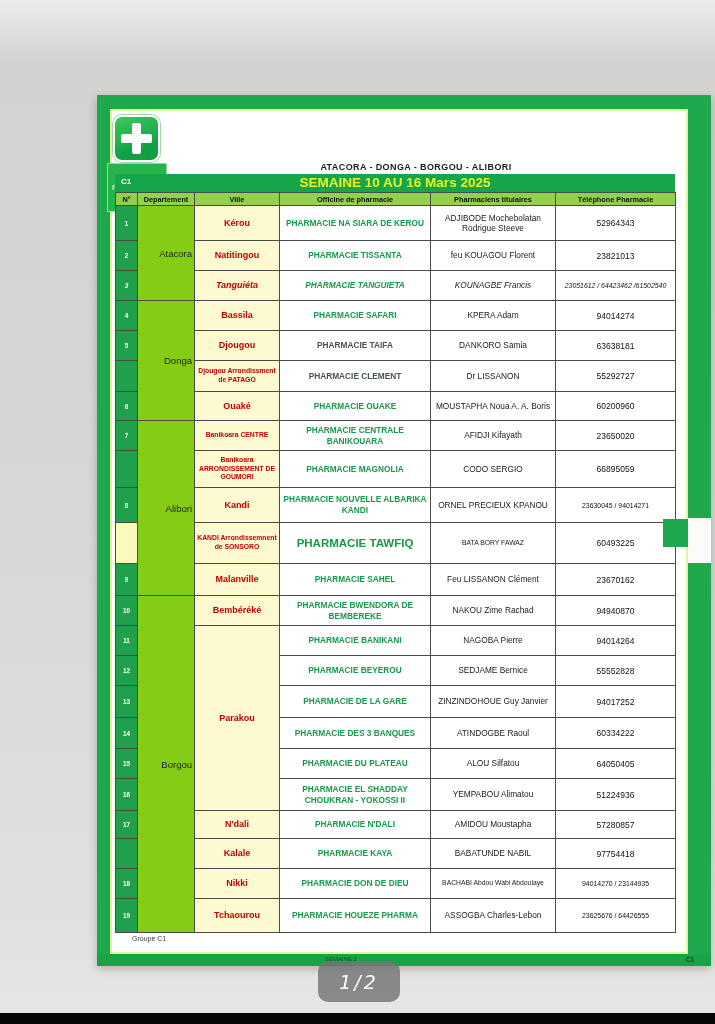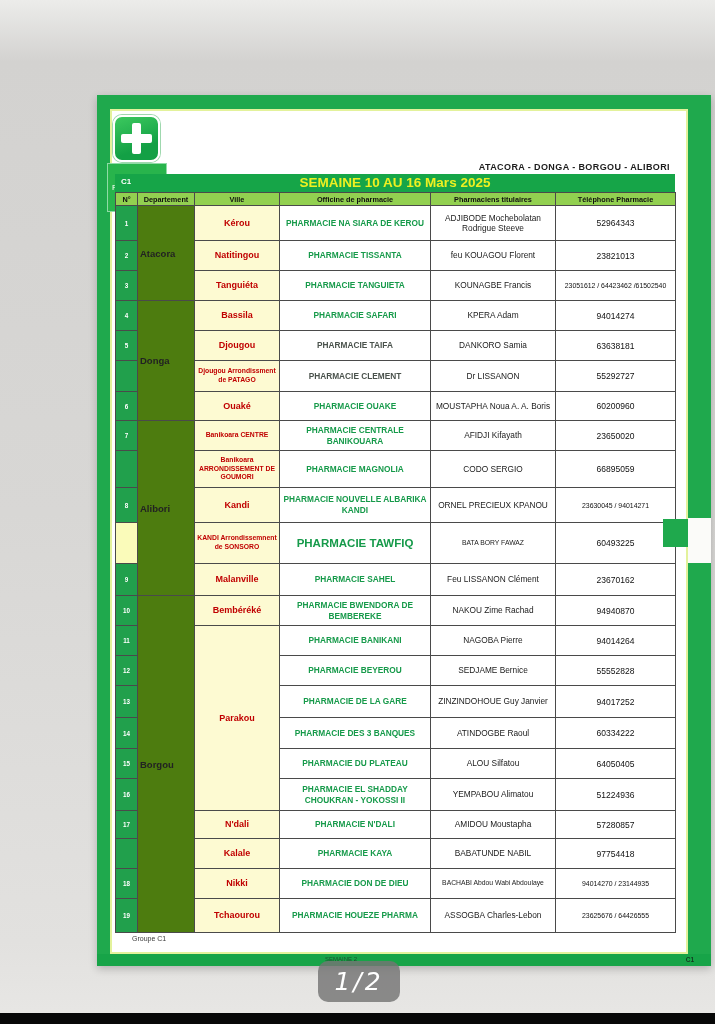--- a/index.html
+++ b/index.html
@@ -23,32 +23,32 @@
     border-radius:9px;border:2px solid #fff;box-shadow:0 0 0 1px #9fd8ae;
   }
   .logo::before{content:"";position:absolute;left:17px;top:6px;width:9px;height:31px;background:#fff;border-radius:2px;}
   .logo::after{content:"";position:absolute;left:6px;top:17px;width:31px;height:9px;background:#fff;border-radius:2px;}
   .logo-label{
     position:absolute;left:-5px;top:52px;background:#28b44c;color:#fff;
     font-size:8px;font-weight:normal;padding:19px 4px;border:1px solid #8fdba6;letter-spacing:.3px;
   }
   .title{position:absolute;left:58px;right:16px;top:12px;text-align:center;
     color:#e5372b;font-weight:bold;font-size:13.5px;line-height:1.15;}
-  .subtitle{position:absolute;left:50px;right:16px;top:51px;text-align:right;
+  .subtitle{position:absolute;left:50px;right:16px;top:51px;text-align:center;
     color:#1c1c1c;font-weight:bold;font-size:9px;letter-spacing:.4px;}
   .week-band{position:absolute;left:3px;top:63px;width:560px;height:18px;background:#16a548;}
   .week-c1{position:absolute;left:6px;top:3px;color:#fff;font-size:8px;font-weight:bold;}
   .week-text{display:block;text-align:center;line-height:18px;color:#eef021;font-weight:bold;font-size:13.5px;border-radius:7px;}
   
   table.garde{position:absolute;left:3px;top:81px;width:560px;border-collapse:collapse;table-layout:fixed;}
   .garde td,.garde th{border:1px solid #4a4a4a;overflow:hidden;padding:0 2px;box-sizing:border-box;}
   .garde thead th{height:13px;background:#92d050;font-size:7.3px;color:#101010;font-weight:bold;padding:0;}
   .c-no{background:#21a04c;color:#fff;font-size:6.3px;font-weight:bold;text-align:center;}
   .c-no.no-yellow{background:#fafbba;}
-  .c-dept{background:#4d7c0f;font-size:9.5px;color:#222;text-align:left;font-weight:bold;}
+  .c-dept{background:#84cc16;font-size:9.5px;color:#222;text-align:right;}
   .c-ville{background:#fdfad2;color:#c00000;font-weight:bold;font-size:9px;text-align:center;line-height:1.2;}
   .c-ville.sm{font-size:6.8px;line-height:1.3;}
   .c-off{color:#169a4a;font-weight:bold;font-size:8.3px;text-align:center;line-height:1.3;}
   .c-off.dark{color:#4a524c;}
   .c-off.big{font-size:11.5px;}
   .c-tit{font-size:8.3px;text-align:center;color:#1a1a1a;line-height:1.25;}
   .c-tit.sm{font-size:6.8px;}
   .c-tel{font-size:8.5px;text-align:center;color:#101010;}
   .c-tel.sm{font-size:6.9px;}
   .footer-note{position:absolute;left:20px;top:824px;font-size:7px;color:#3a3a3a;}
@@ -57,21 +57,21 @@
   .sheet-tab-label{position:absolute;left:228px;top:2px;font-size:6px;color:#1d3a26;opacity:.85;}
   .c1-bottom{position:absolute;right:17px;top:2px;font-size:6.5px;font-weight:bold;color:#143a20;}
   
   .right-notch{position:absolute;right:0;top:423px;width:23px;height:45px;background:#fbfbf9;z-index:3;}
   .right-tab{position:absolute;right:23px;top:424px;width:25px;height:28px;background:#1fa94d;z-index:4;}
   
   .pager{
     position:absolute;left:318px;top:961px;width:82px;height:41px;z-index:10;
     background:rgba(116,116,116,.82);border-radius:10px;color:#fff;
     display:flex;align-items:center;justify-content:center;
-    font-size:25px;font-style:italic;letter-spacing:3px;
+    font-size:19px;font-style:italic;letter-spacing:3px;
     font-family:"DejaVu Sans",sans-serif;
     text-align:right;
   }
   .system-bar{position:absolute;left:0;bottom:0;width:715px;height:11px;background:#070707;z-index:11;}
 </style>
 </head>
 <body>
 
 <div class="viewer" style="position:absolute;inset:0;">
 
@@ -116,21 +116,21 @@
               <td class="c-tit">ADJIBODE Mochebolatan Rodrigue Steeve</td>
               <td class="c-tel">52964343</td>
             </tr>
             <tr style="height: 30px;">
               <td class="c-no">2</td>
               <td class="c-ville" rowspan="1">Natitingou</td>
               <td class="c-off">PHARMACIE TISSANTA</td>
               <td class="c-tit">feu KOUAGOU Florent</td>
               <td class="c-tel">23821013</td>
             </tr>
-            <tr style="height: 30px;">
+            <tr style="height: 30px; font-style: italic;">
               <td class="c-no">3</td>
               <td class="c-ville" rowspan="1">Tanguiéta</td>
               <td class="c-off">PHARMACIE TANGUIETA</td>
               <td class="c-tit">KOUNAGBE Francis</td>
               <td class="c-tel sm">23051612 / 64423462 /61502540</td>
             </tr>
             <tr style="height: 30px;">
               <td class="c-no">4</td>
               <td class="c-dept" rowspan="4">Donga</td>
               <td class="c-ville" rowspan="1">Bassila</td>

